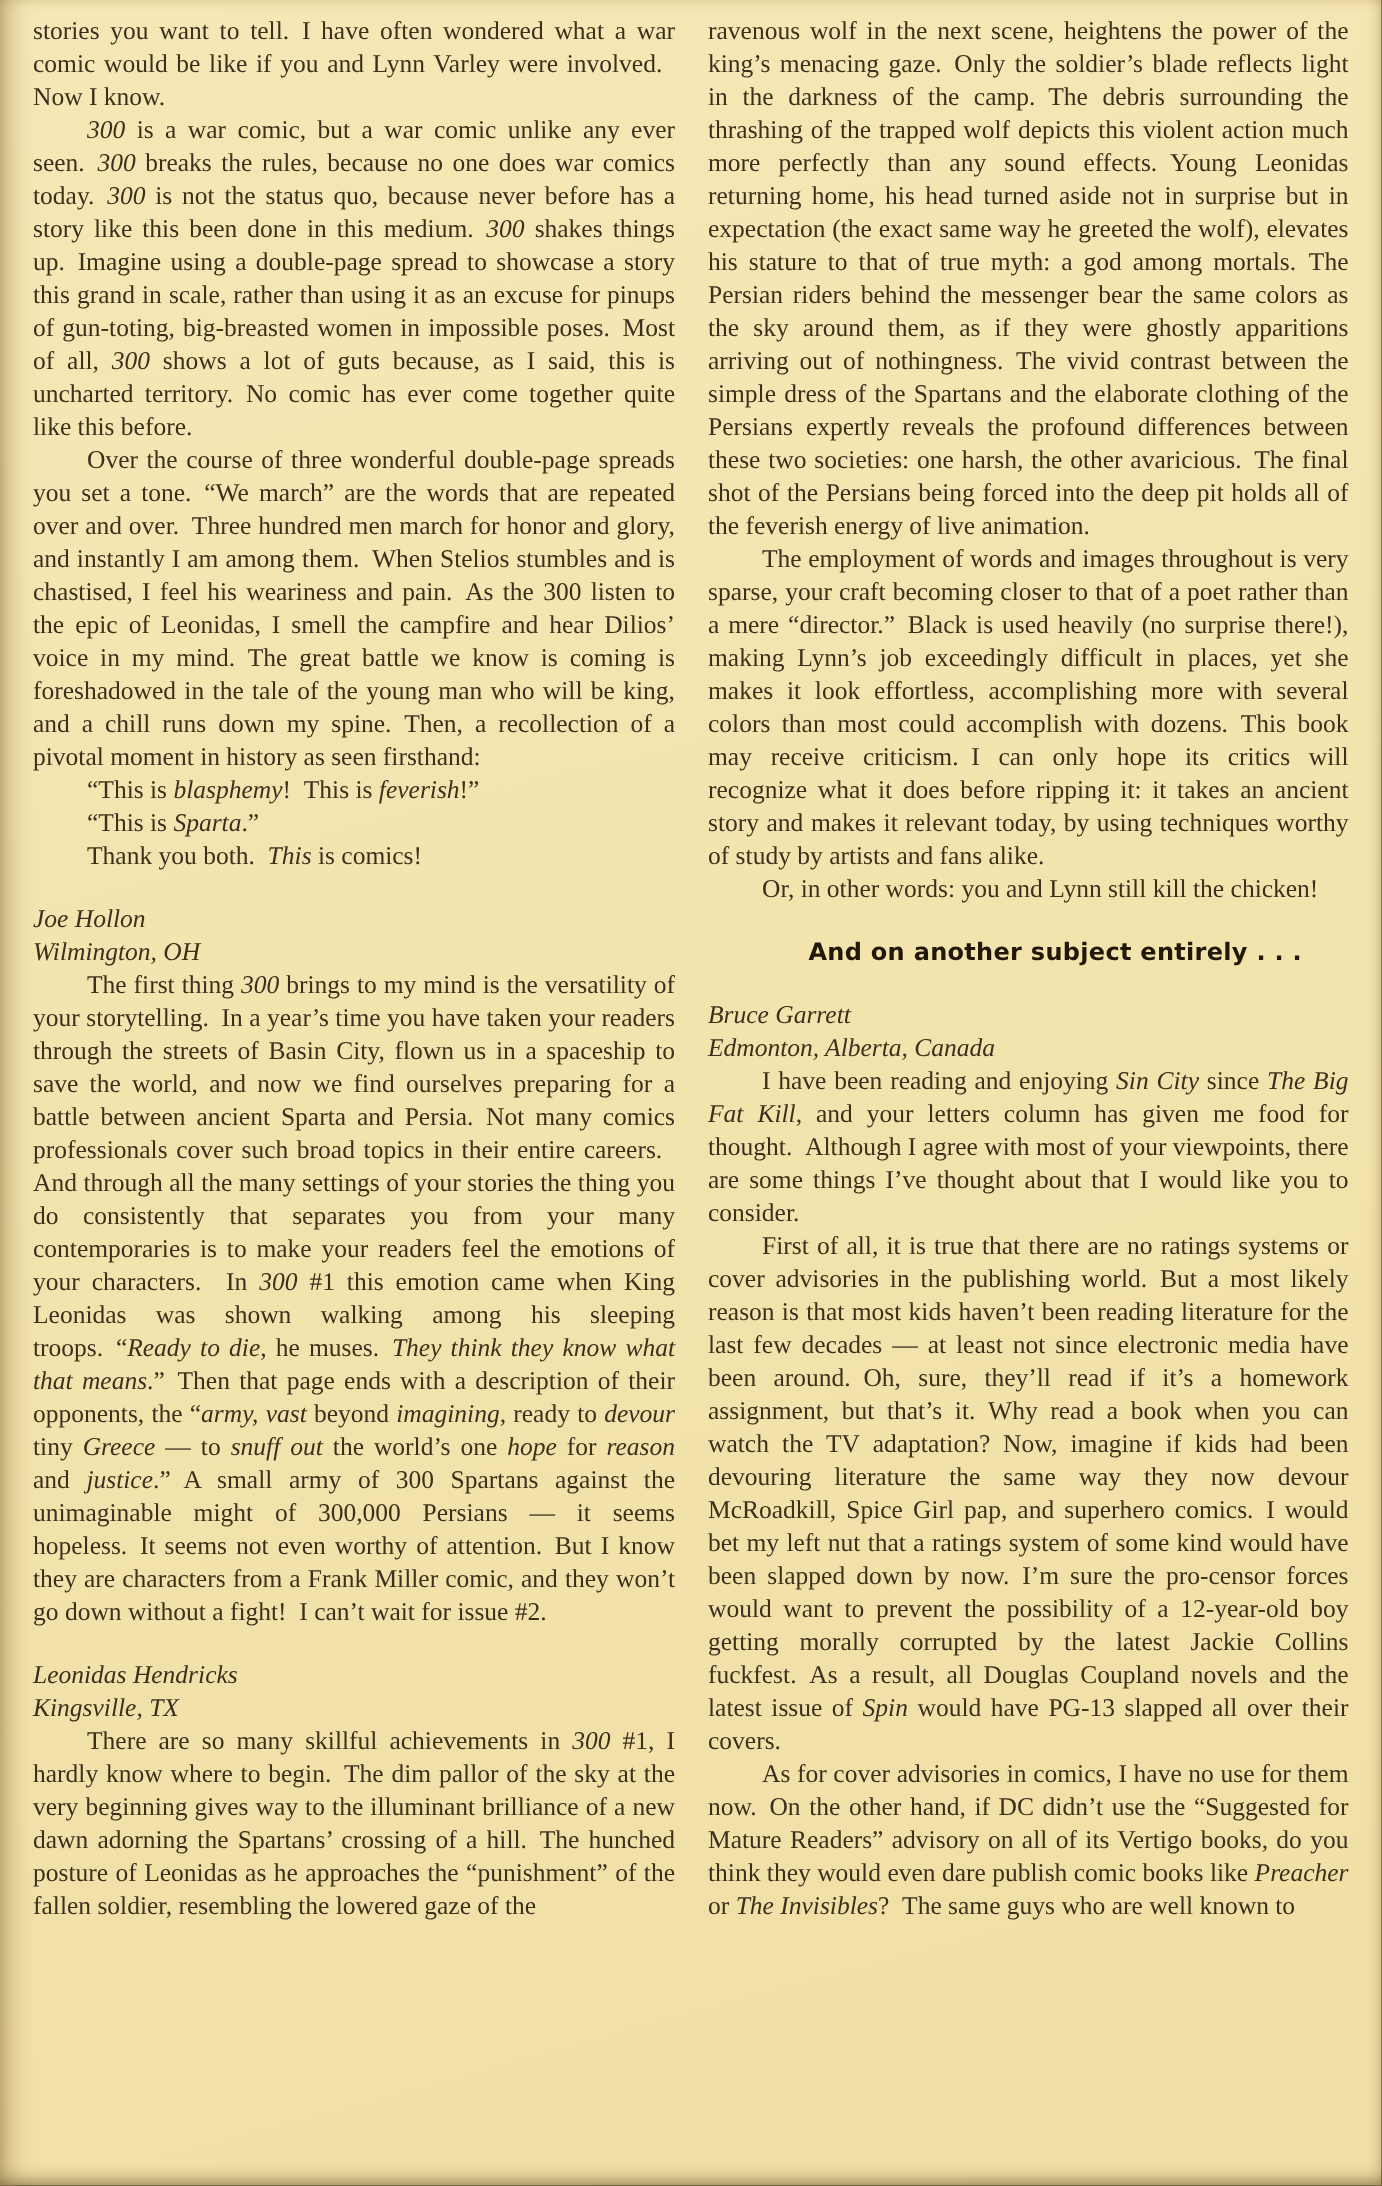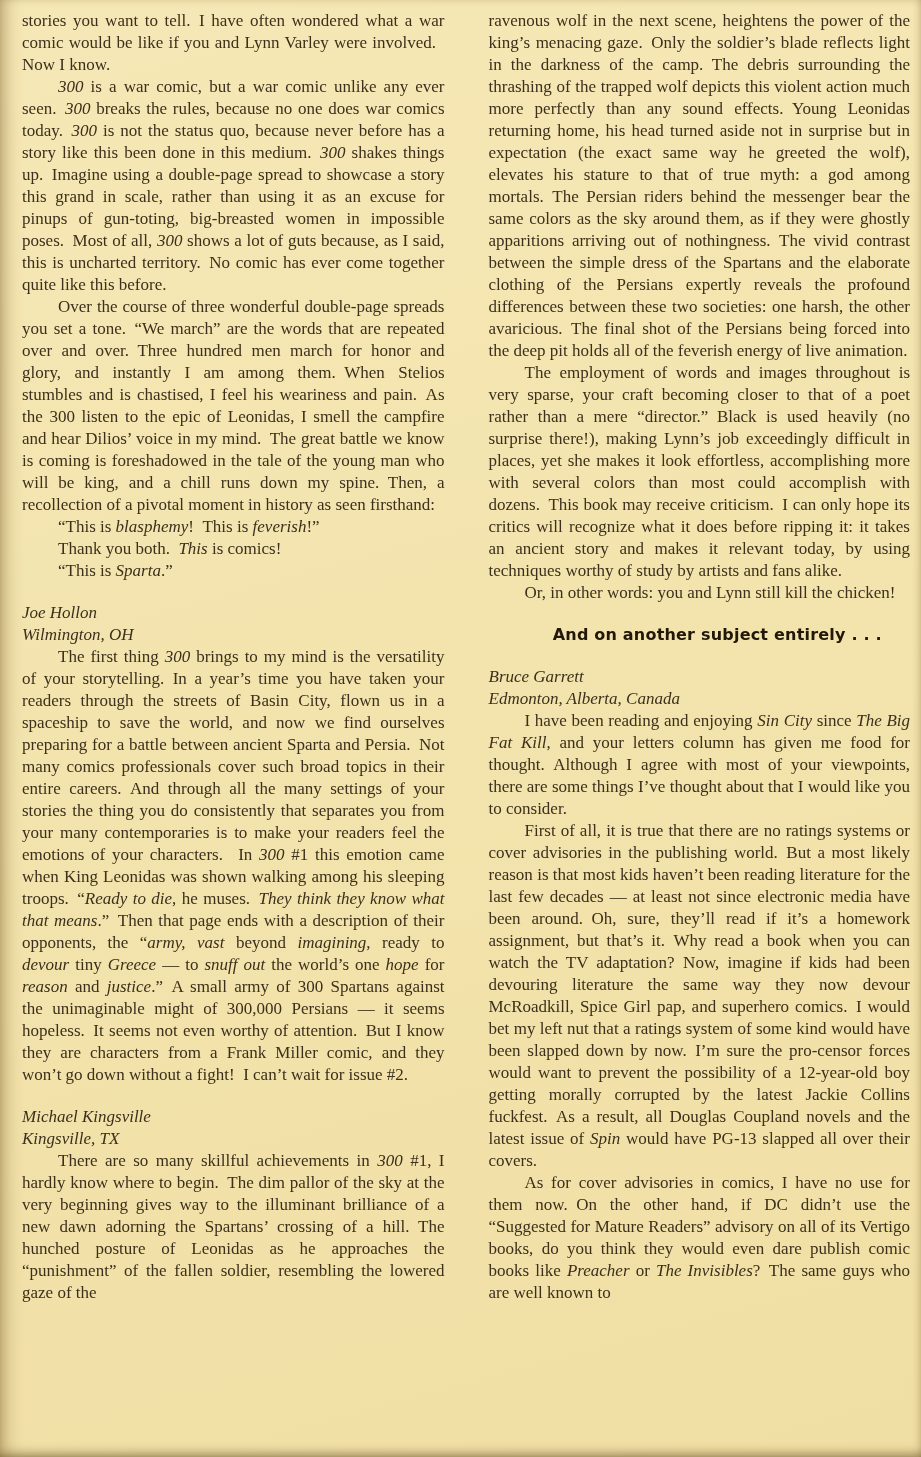--- a/index.html
+++ b/index.html
@@ -7,21 +7,21 @@
     position:relative;
     width:921px;height:1457px;
     box-sizing:border-box;
     padding:10px 11px 0 22px;
     background:linear-gradient(165deg,#f6e8b6 0%,#f3e4ae 45%,#f0dfa4 100%);
     box-shadow:
       inset 16px 0 18px -12px rgba(110,80,25,.45),
       inset -7px 0 10px -7px rgba(110,80,25,.30),
       inset 0 -9px 12px -7px rgba(60,42,12,.55),
       inset 0 5px 10px -8px rgba(110,80,25,.25);
-    display:flex;gap:44px;
+    display:flex;gap:22px;
     overflow:hidden;
     font-family:"Liberation Serif",serif;
     color:#3c301c;
   }
   .col{
     width:428px;
     font-size:17px;line-height:22px;
     text-align:justify;
   }
   .col.right{width:427px;}
@@ -40,28 +40,28 @@
 </style>
 </head>
 <body>
 
 <div class="page">
   <div class="col left">
       <p class="blk p">stories you want to tell. I have often wondered what a war comic would be like if you and Lynn Varley were involved. Now I know.</p>
       <p class="blk p indent"><i>300</i> is a war comic, but a war comic unlike any ever seen. <i>300</i> breaks the rules, because no one does war comics today. <i>300</i> is not the status quo, because never before has a story like this been done in this medium. <i>300</i> shakes things up. Imagine using a double-page spread to showcase a story this grand in scale, rather than using it as an excuse for pinups of gun-toting, big-breasted women in impossible poses. Most of all, <i>300</i> shows a lot of guts because, as I said, this is uncharted territory. No comic has ever come together quite like this before.</p>
       <p class="blk p indent">Over the course of three wonderful double-page spreads you set a tone. “We march” are the words that are repeated over and over. Three hundred men march for honor and glory, and instantly I am among them. When Stelios stumbles and is chastised, I feel his weariness and pain. As the 300 listen to the epic of Leonidas, I smell the campfire and hear Dilios’ voice in my mind. The great battle we know is coming is foreshadowed in the tale of the young man who will be king, and a chill runs down my spine. Then, a recollection of a pivotal moment in history as seen firsthand:</p>
       <p class="blk quote">“This is <i>blasphemy</i>! This is <i>feverish</i>!”</p>
+      <p class="blk quote">“This is <i>Sparta</i>.”</p>
       <p class="blk quote">Thank you both. <i>This</i> is comics!</p>
-      <p class="blk quote">“This is <i>Sparta</i>.”</p>
       <p class="blk gap"></p>
       <p class="blk sig">Joe Hollon</p>
       <p class="blk sig">Wilmington, OH</p>
       <p class="blk p indent">The first thing <i>300</i> brings to my mind is the versatility of your storytelling. In a year’s time you have taken your readers through the streets of Basin City, flown us in a spaceship to save the world, and now we find ourselves preparing for a battle between ancient Sparta and Persia. Not many comics professionals cover such broad topics in their entire careers. And through all the many settings of your stories the thing you do consistently that separates you from your many contemporaries is to make your readers feel the emotions of your characters.  In <i>300</i> #1 this emotion came when King Leonidas was shown walking among his sleeping troops. “<i>Ready to die</i>, he muses. <i>They think they know what that means</i>.” Then that page ends with a description of their opponents, the “<i>army, vast</i> beyond <i>imagining</i>, ready to <i>devour</i> tiny <i>Greece</i> — to <i>snuff out</i> the world’s one <i>hope</i> for <i>reason</i> and <i>justice</i>.” A small army of 300 Spartans against the unimaginable might of 300,000 Persians — it seems hopeless. It seems not even worthy of attention. But I know they are characters from a Frank Miller comic, and they won’t go down without a fight! I can’t wait for issue #2.</p>
       <p class="blk gap"></p>
-      <p class="blk sig">Michael Kingsville</p>
+      <p class="blk sig">Leonidas Hendricks</p>
       <p class="blk sig">Kingsville, TX</p>
       <p class="blk p indent">There are so many skillful achievements in <i>300</i> #1, I hardly know where to begin. The dim pallor of the sky at the very beginning gives way to the illuminant brilliance of a new dawn adorning the Spartans’ crossing of a hill. The hunched posture of Leonidas as he approaches the “punishment” of the fallen soldier, resembling the lowered gaze of the</p>
     </div>
   <div class="col right">
       <p class="blk p">ravenous wolf in the next scene, heightens the power of the king’s menacing gaze. Only the soldier’s blade reflects light in the darkness of the camp. The debris surrounding the thrashing of the trapped wolf depicts this violent action much more perfectly than any sound effects. Young Leonidas returning home, his head turned aside not in surprise but in expectation (the exact same way he greeted the wolf), elevates his stature to that of true myth: a god among mortals. The Persian riders behind the messenger bear the same colors as the sky around them, as if they were ghostly apparitions arriving out of nothingness. The vivid contrast between the simple dress of the Spartans and the elaborate clothing of the Persians expertly reveals the profound differences between these two societies: one harsh, the other avaricious. The final shot of the Persians being forced into the deep pit holds all of the feverish energy of live animation.</p>
       <p class="blk p indent">The employment of words and images throughout is very sparse, your craft becoming closer to that of a poet rather than a mere “director.” Black is used heavily (no surprise there!), making Lynn’s job exceedingly difficult in places, yet she makes it look effortless, accomplishing more with several colors than most could accomplish with dozens. This book may receive criticism. I can only hope its critics will recognize what it does before ripping it: it takes an ancient story and makes it relevant today, by using techniques worthy of study by artists and fans alike.</p>
       <p class="blk p indent">Or, in other words: you and Lynn still kill the chicken!</p>
       <p class="blk gap"></p>
       <p class="blk heading"><b>And on another subject entirely . . .</b></p>
       <p class="blk gap"></p>

